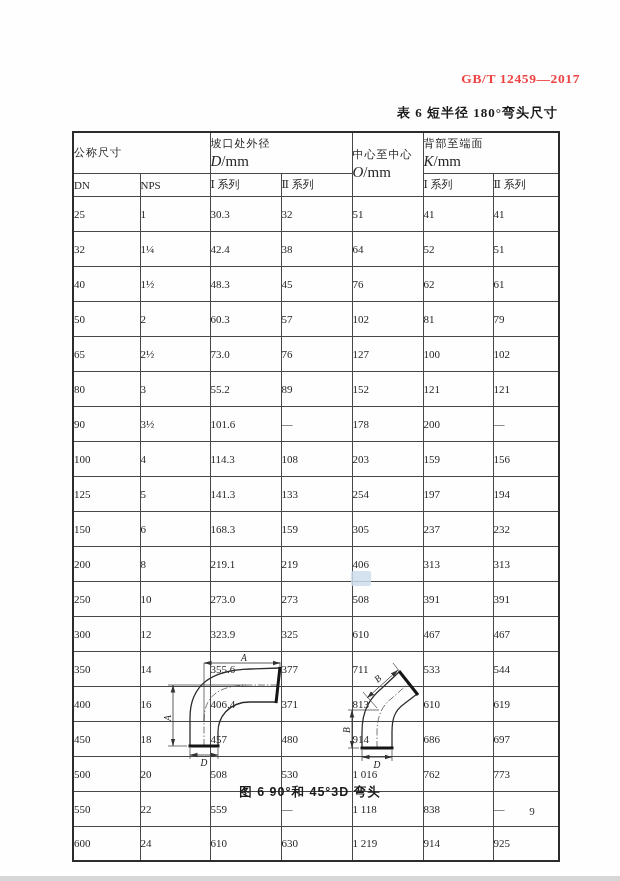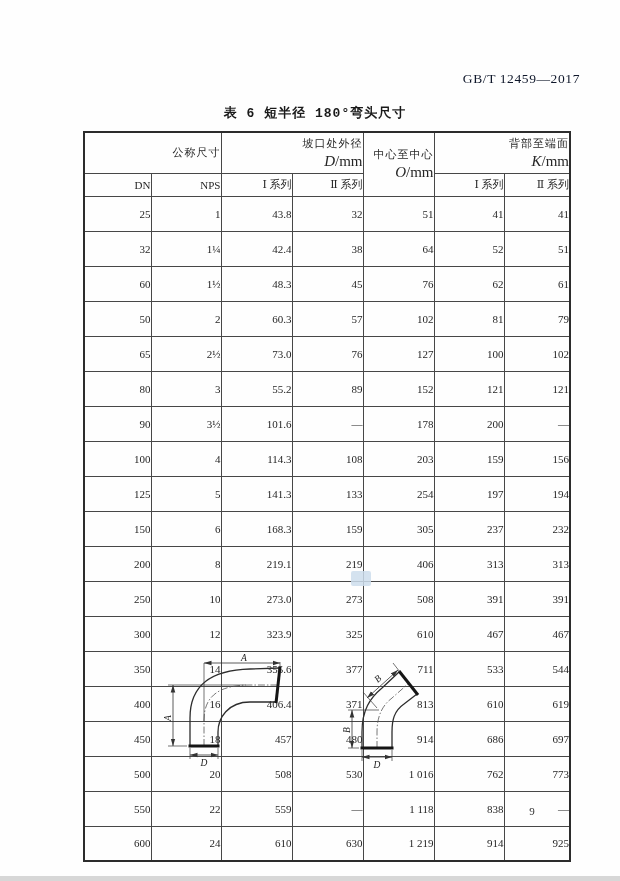--- a/index.html
+++ b/index.html
@@ -4,32 +4,32 @@
 <style>
   html,body{margin:0;padding:0;}
   body{
     width:620px;height:881px;position:relative;background:#ffffff;
     font-family:"Liberation Serif","DejaVu Serif",serif;color:#222;
     overflow:hidden;
   }
   .page{position:absolute;inset:0;background:#fefefe;}
   .std-code{
     position:absolute;top:71px;right:40px;
-    font-size:13.5px;font-weight:normal;letter-spacing:.6px;color:#0f172a;
+    font-size:13.5px;font-weight:bold;letter-spacing:.6px;color:#ef4444;
   }
   .tbl-title{
-    position:absolute;top:104px;left:72px;width:486px;text-align:center;
-    font-family:Liberation Mono, monospace;
+    position:absolute;top:104px;left:72px;width:486px;text-align:right;
+    font-family:Liberation Serif, serif;
     font-size:13px;font-weight:bold;color:#1a1a1a;letter-spacing:1px;
   }
   table.dim{
-    position:absolute;top:131px;left:83px;width:486px;
+    position:absolute;top:131px;left:72px;width:486px;
     border-collapse:collapse;table-layout:fixed;
     border:2px solid #2c2c2c;
-    font-size:11px;text-align:right;color:#262626;padding-left:20px;
+    font-size:11px;text-align:left;color:#262626;padding-left:20px;
   }
   table.dim th,table.dim td{
     border:1px solid #474747;font-weight:normal;padding:0;
     vertical-align:middle;
   }
   thead tr.grp{height:41px;}
   thead tr.sub{height:23px;}
   tbody tr{height:35px;}
   .gname{font-size:11px;letter-spacing:1px;}
   .gunit{font-size:15px;margin-top:2px;}
@@ -102,37 +102,37 @@
           <th>Ⅰ 系列</th>
           <th>Ⅱ 系列</th>
           <th>Ⅰ 系列</th>
           <th>Ⅱ 系列</th>
         </tr>
     </thead>
     <tbody>
         <tr>
           <td>25</td>
           <td>1</td>
-          <td>43.8</td>
+          <td>30.3</td>
           <td>32</td>
           <td>51</td>
           <td>41</td>
           <td>41</td>
         </tr>
         <tr>
           <td>32</td>
           <td>1¼</td>
           <td>42.4</td>
           <td>38</td>
           <td>64</td>
           <td>52</td>
           <td>51</td>
         </tr>
         <tr>
-          <td>60</td>
+          <td>40</td>
           <td>1½</td>
           <td>48.3</td>
           <td>45</td>
           <td>76</td>
           <td>62</td>
           <td>61</td>
         </tr>
         <tr>
           <td>50</td>
           <td>2</td>
@@ -320,17 +320,18 @@
     <line class="ext" x1="10" y1="52" x2="41" y2="52"></line>
     <line class="ext" x1="10" y1="90" x2="21" y2="90"></line>
     <line class="dim" x1="14" y1="52" x2="14" y2="90" marker-start="url(#arr)" marker-end="url(#arr)"></line>
     <text x="11.5" y="72" transform="rotate(-90 11.5 72)" text-anchor="middle">B</text>
     <line class="ext" x1="24" y1="92" x2="24" y2="103"></line>
     <line class="ext" x1="54" y1="92" x2="54" y2="103"></line>
     <line class="dim" x1="24" y1="99" x2="54" y2="99" marker-start="url(#arr)" marker-end="url(#arr)"></line>
     <text x="39" y="110" text-anchor="middle">D</text>
   </svg>
 
+  <div class="fig-caption">图 6  90°和 45°3D 弯头</div>
 
   <div class="page-num">9</div>
 
   <div class="scan-edge" style="background: rgb(215, 215, 215);"></div>
 </div>
 
 </body></html>

